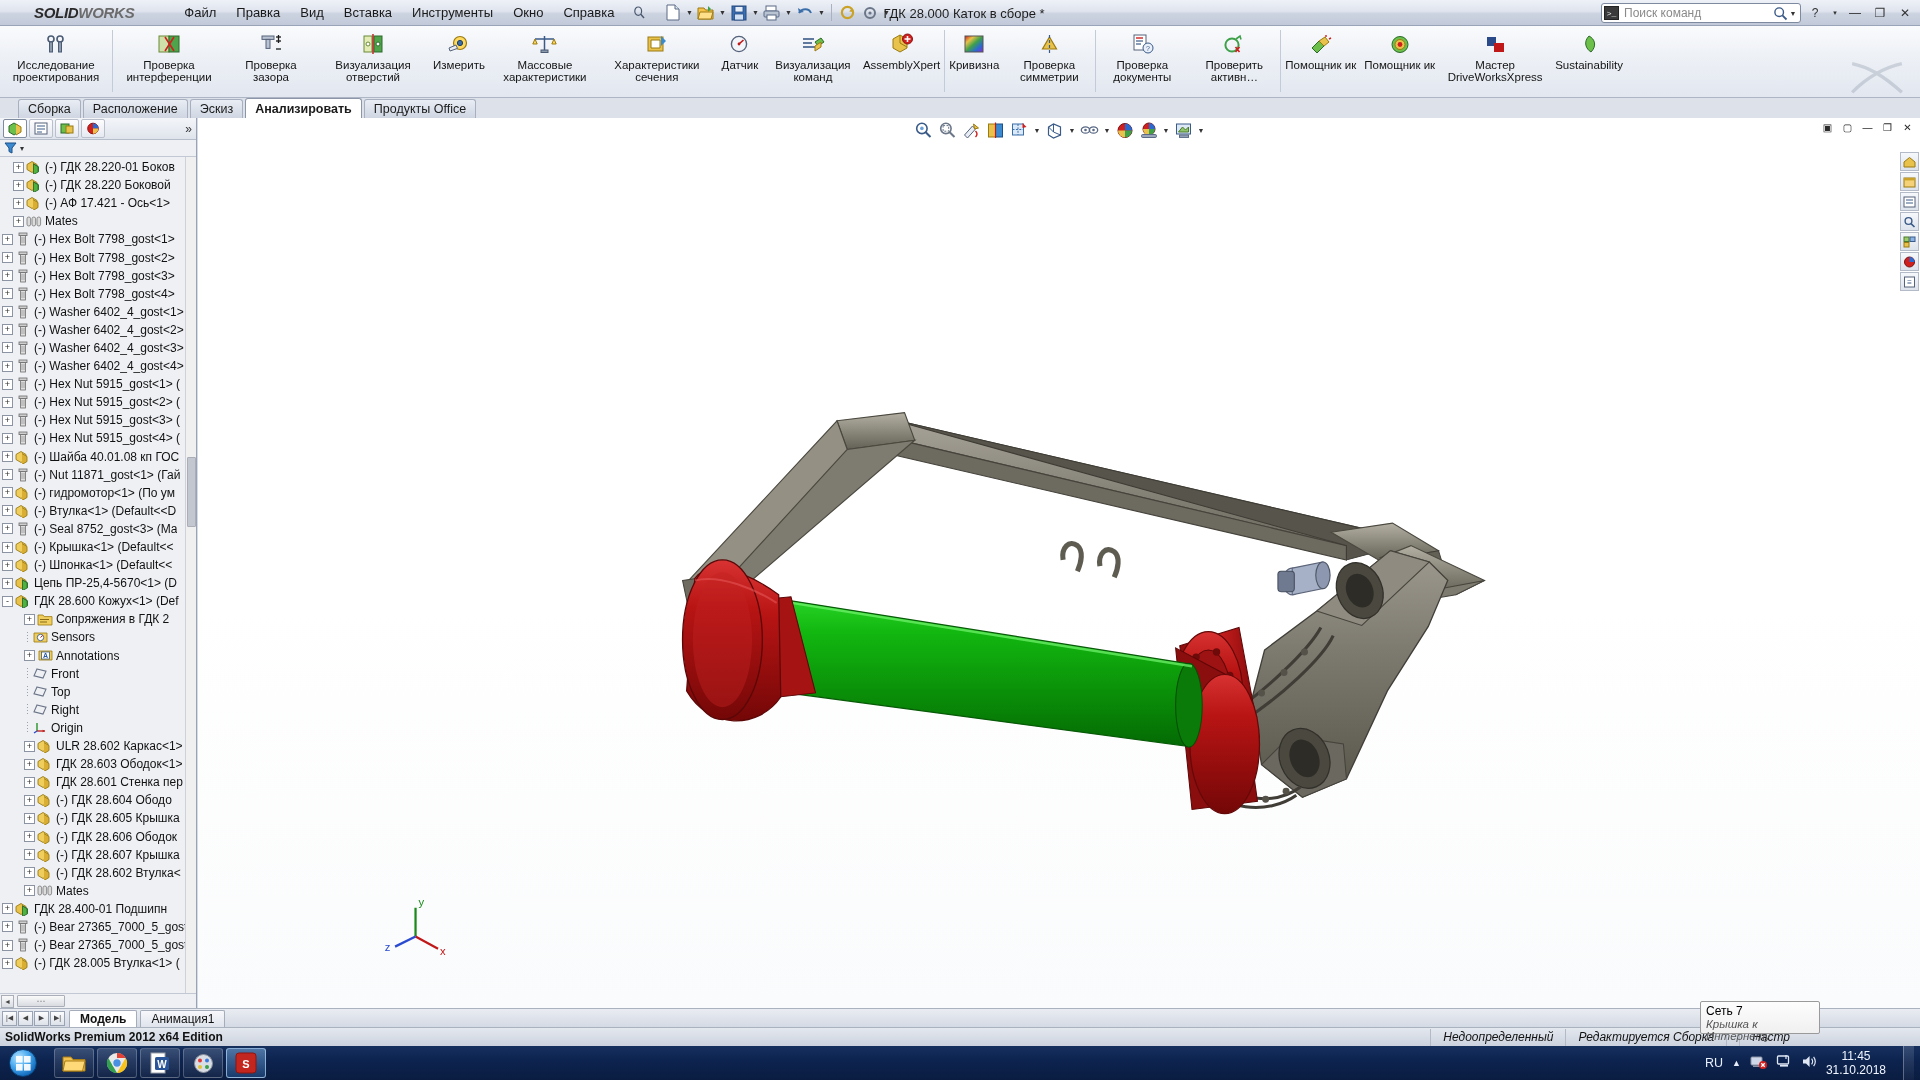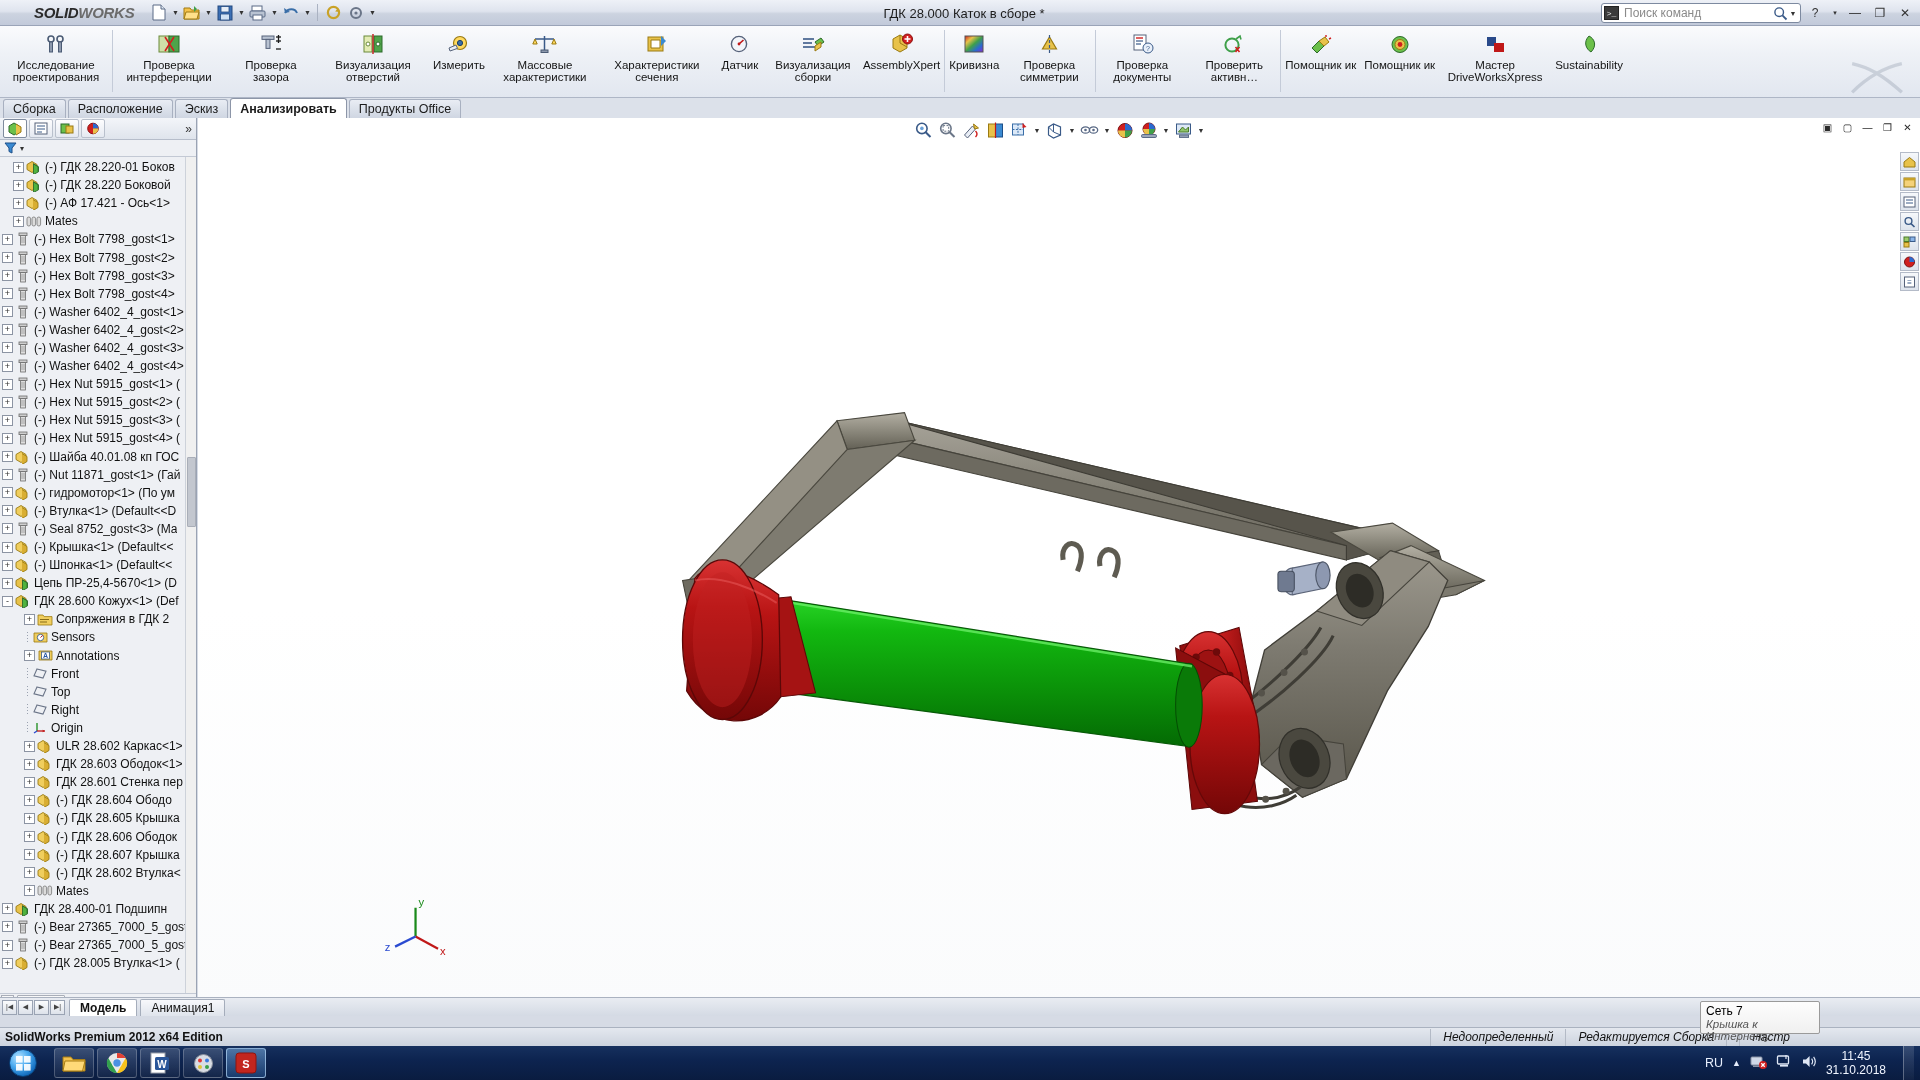--- a/index.html
+++ b/index.html
@@ -92,21 +92,21 @@
     font-family:"Liberation Sans",sans-serif; word-wrap:break-word;
   }
   .rb-btn.wide { max-width:112px; }
   #ribbon-watermark {
     position:absolute; right:14px; top:30px; width:58px;height:44px;opacity:.28;
   }
 
   
   #cmdtabs {
     position:absolute; left:0; top:98px; width:1920px; height:20px;
-    background:#dce1ea; display:flex; align-items:flex-end; padding-left:3px;
+    background:#dce1ea; display:flex; align-items:flex-end; padding-left:18px;
   }
   .cmdtab {
     height:19px; padding:0 9px; margin-right:2px;
     background:linear-gradient(to bottom,#e9edf4,#cfd6e2);
     border:1px solid #a8b0c0; border-bottom:none;
     border-radius:3px 3px 0 0;
     font-size:12.5px; display:flex;align-items:center; color:#1b1b1b;
     font-family:"Liberation Sans",sans-serif;
   }
   .cmdtab.active {
@@ -180,21 +180,21 @@
   .vp-wbtn { width:17px;height:15px; display:flex;align-items:center;justify-content:center;font-size:10px;color:#2a2a2a;}
   #vp-rightdock {
     position:absolute; right:0; top:34px; width:20px;
     display:flex; flex-direction:column; gap:1px;
   }
   .dockbtn { width:19px;height:19px;background:linear-gradient(to bottom,#f6f8fb,#dde3ec);
              border:1px solid #b4bbc8; display:flex;align-items:center;justify-content:center;}
 
   
   #tabbar {
-    position:absolute; left:0; bottom:64px; width:1920px; height:19px;
+    position:absolute; left:0; bottom:53px; width:1920px; height:19px;
     background:linear-gradient(to bottom,#e9ecf2,#d4dae4);
     border-top:1px solid #aab2c0;
     display:flex; align-items:center; padding-left:2px;
   }
   .navbtn { width:15px;height:15px;border:1px solid #9aa3b3;background:linear-gradient(to bottom,#fbfcfd,#dde2ea);
             display:flex;align-items:center;justify-content:center;font-size:7px;color:#444;margin-right:1px;}
   .doctab {
     height:17px;padding:0 10px;margin-left:3px;
     background:linear-gradient(to bottom,#f7f8fb,#dfe4ec);
     border:1px solid #a5adbb; border-bottom:none; border-radius:2px 2px 0 0;
@@ -251,20 +251,35 @@
 </style>
 </head>
 <body>
 
 <div id="titlebar">
   <div id="sw-logo-box">
     <div class="sw-cube">SW</div>
   </div>
   <div id="sw-wordmark"><span>SOLID</span><span class="lite">WORKS</span></div>
 
+  <div id="menubar">
+    <div class="menu-item">Файл</div>
+    <div class="menu-item">Правка</div>
+    <div class="menu-item">Вид</div>
+    <div class="menu-item">Вставка</div>
+    <div class="menu-item">Инструменты</div>
+    <div class="menu-item">Окно</div>
+    <div class="menu-item">Справка</div>
+    <div id="menu-pin">
+      <svg width="14" height="14" viewBox="0 0 14 14">
+          <ellipse cx="6.2" cy="5.2" rx="3.4" ry="4.2" fill="none" stroke="#4a586e" stroke-width="1.2"></ellipse>
+          <line x1="8.6" y1="8" x2="12" y2="12" stroke="#4a586e" stroke-width="1.4"></line>
+        </svg>
+    </div>
+  </div>
 
   <div id="quickbar">
     <div class="qb-btn">
       <svg width="16" height="17" viewBox="0 0 16 17">
           <path d="M2 1h8l4 4v11H2z" fill="#fff" stroke="#5a6a86" stroke-width="1"></path>
           <path d="M10 1v4h4" fill="#dfe7f2" stroke="#5a6a86" stroke-width="1"></path>
         </svg>
     </div>
     <div class="qb-arrow">▼</div>
     <div class="qb-btn">
@@ -432,21 +447,21 @@
     <div class="rb-btn">
       <div class="rb-icon">
         <svg width="24" height="21" viewBox="0 0 24 21">
             <line x1="2" y1="5" x2="13" y2="5" stroke="#3a5a88" stroke-width="1.6"></line>
             <line x1="2" y1="9" x2="11" y2="9" stroke="#3a5a88" stroke-width="1.6"></line>
             <line x1="2" y1="13" x2="14" y2="13" stroke="#3a5a88" stroke-width="1.6"></line>
             <path d="M14 8l6-4 3 4-6 4z" fill="#6cc04a" stroke="#2c6a2a"></path>
             <path d="M14 12l6-4v5l-6 4z" fill="#e8c24a" stroke="#9a7a12"></path>
           </svg>
       </div>
-      <div class="rb-label">Визуализация сборки</div>
+      <div class="rb-label">Визуализация команд</div>
     </div>
     <div class="rb-btn wide">
       <div class="rb-icon">
         <svg width="24" height="22" viewBox="0 0 24 22">
             <path d="M3 6l7-4 7 4v9l-7 4-7-4z" fill="#e8c24a" stroke="#9a7a12"></path>
             <path d="M10 2v8l7 4" fill="none" stroke="#9a7a12"></path>
             <circle cx="17.5" cy="6" r="5" fill="#d01f1f" stroke="#8e1212"></circle>
             <path d="M17.5 3v6M14.5 6h6" stroke="#fff" stroke-width="1.6"></path>
           </svg>
       </div>

